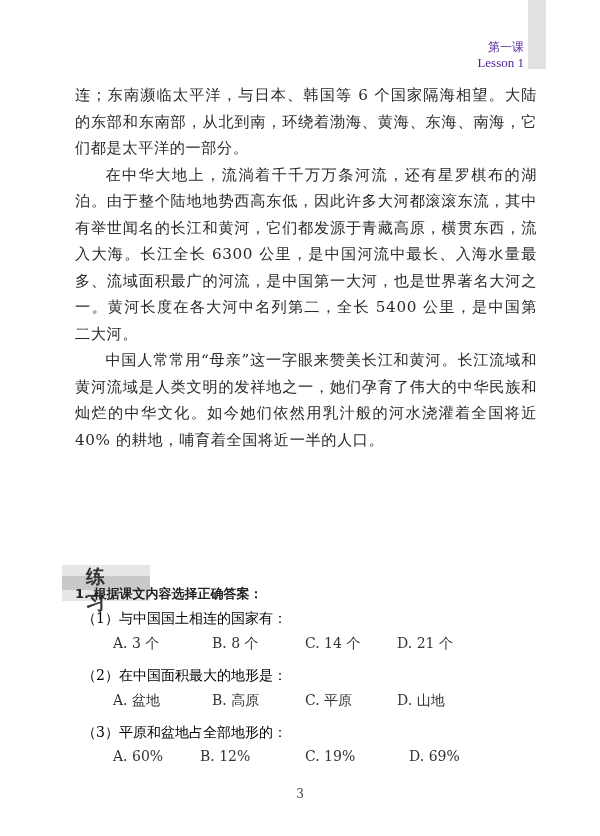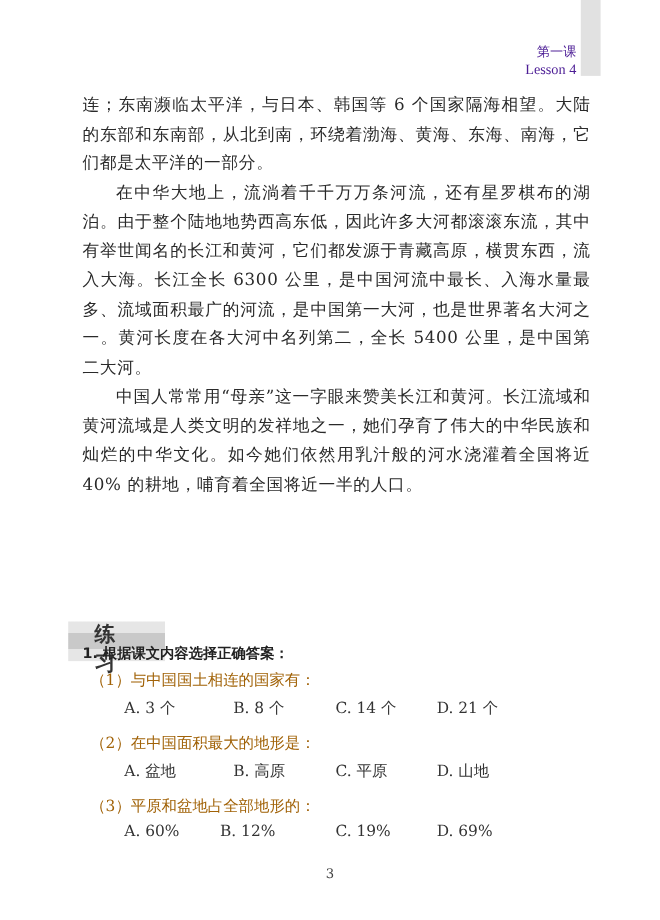--- a/index.html
+++ b/index.html
@@ -8,33 +8,33 @@
   .side-tab { position:absolute; left:528px; top:0; width:18px; height:69px; background:#e1e1e1; }
   .header { position:absolute; right:76px; top:40px; text-align:right; font-size:12px; line-height:15px; color:#4c1d95; }
   .header .en { font-family:"Liberation Serif",serif; font-size:13px; }
   .body-text { position:absolute; left:75px; top:82px; width:462px; font-size:15.2px; line-height:26.5px; letter-spacing:0.6px; text-align:justify; }
   .body-text p { margin:0; }
   .body-text p.indent { text-indent:2em; }
   .exercise-head { position:absolute; left:62px; top:565px; width:88px; height:36px;
        background:linear-gradient(#e6e6e6 0 30%, #c9c9c9 30% 70%, #e6e6e6 70% 100%); }
   .exercise-head span { position:absolute; left:24px; top:-1px; font-size:19px; font-weight:bold; letter-spacing:14px; color:#333; }
   .q-title { position:absolute; left:75px; top:585px; font-family:"DejaVu Sans","Liberation Sans",sans-serif; font-size:13px; font-weight:bold; color:#222; }
-  .q { position:absolute; left:82px; font-size:14px; color:#a16207; }
+  .q { position:absolute; left:82px; font-size:14px; color:#000000; }
   .opts { position:absolute; left:113px; width:420px; font-size:14px; color:#333; }
   .opts span { position:absolute; top:0; white-space:nowrap; }
   .page-num { position:absolute; left:0; width:600px; top:787px; text-align:center; font-size:12px; color:#444; }
 </style>
 </head>
 <body>
 
 <div class="side-tab"></div>
 
 <div class="header">
   <div>第一课</div>
-  <div class="en">Lesson 4</div>
+  <div class="en">Lesson 1</div>
 </div>
 
 <div class="body-text">
   <p>连；东南濒临太平洋，与日本、韩国等 6 个国家隔海相望。大陆的东部和东南部，从北到南，环绕着渤海、黄海、东海、南海，它们都是太平洋的一部分。</p>
   <p class="indent">在中华大地上，流淌着千千万万条河流，还有星罗棋布的湖泊。由于整个陆地地势西高东低，因此许多大河都滚滚东流，其中有举世闻名的长江和黄河，它们都发源于青藏高原，横贯东西，流入大海。长江全长 6300 公里，是中国河流中最长、入海水量最多、流域面积最广的河流，是中国第一大河，也是世界著名大河之一。黄河长度在各大河中名列第二，全长 5400 公里，是中国第二大河。</p>
   <p class="indent">中国人常常用“母亲”这一字眼来赞美长江和黄河。长江流域和黄河流域是人类文明的发祥地之一，她们孕育了伟大的中华民族和灿烂的中华文化。如今她们依然用乳汁般的河水浇灌着全国将近 40% 的耕地，哺育着全国将近一半的人口。</p>
 </div>
 
 <div class="exercise-head">
   <span>练习</span>
@@ -56,16 +56,16 @@
   <span style="left:99px;">B. 高原</span>
   <span style="left:192px;">C. 平原</span>
   <span style="left:284px;">D. 山地</span>
 </div>
 
 <div class="q" style="top:724px;">（3）平原和盆地占全部地形的：</div>
 <div class="opts" style="top:748px;">
   <span style="left:0;">A. 60%</span>
   <span style="left:87px;text-align:right;">B. 12%</span>
   <span style="left:192px;">C. 19%</span>
-  <span style="left:284px;text-align:center;">D. 69%</span>
+  <span style="left:296px;text-align:center;">D. 69%</span>
 </div>
 
 <div class="page-num">3</div>
 
 </body></html>

